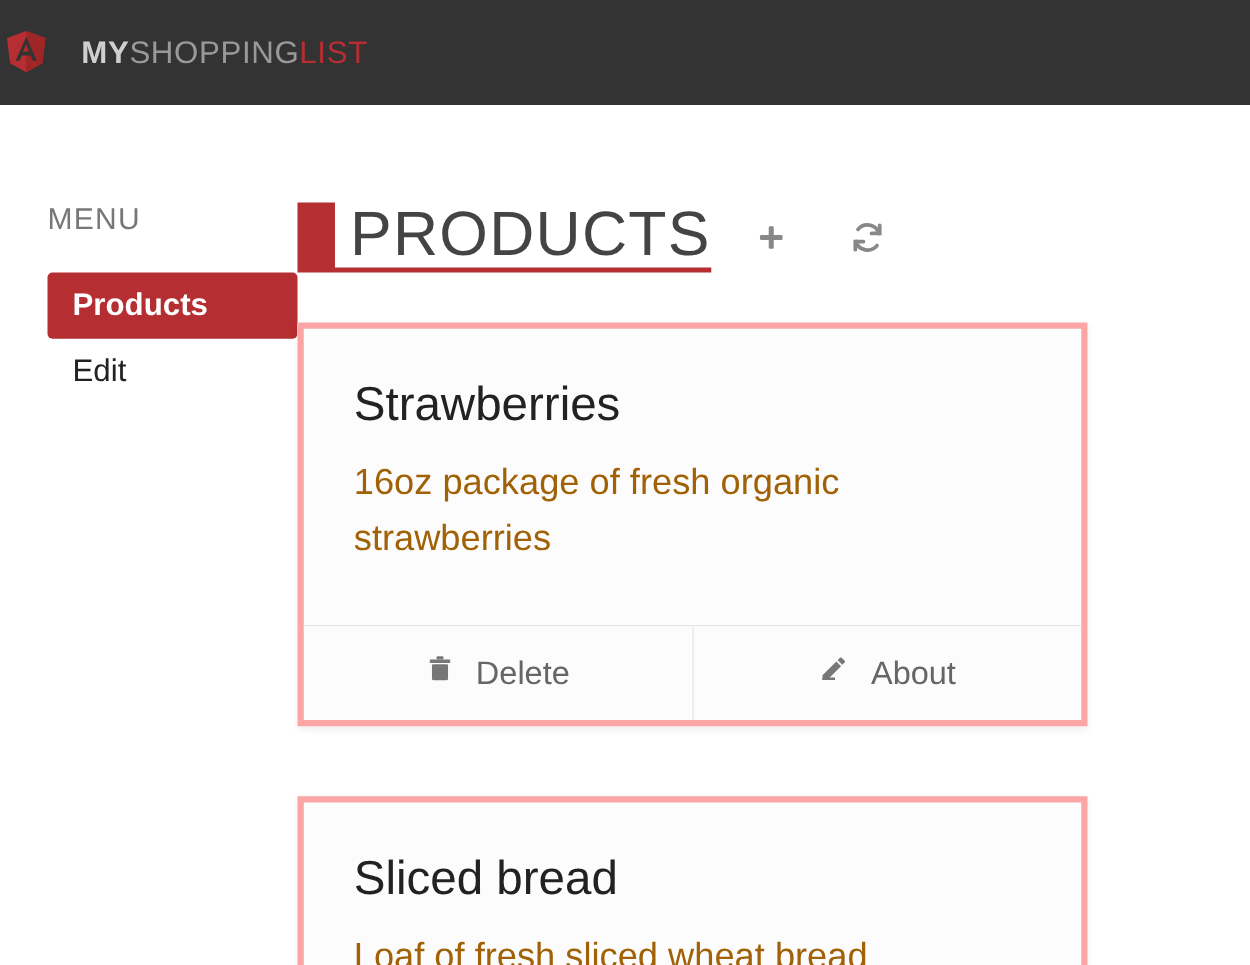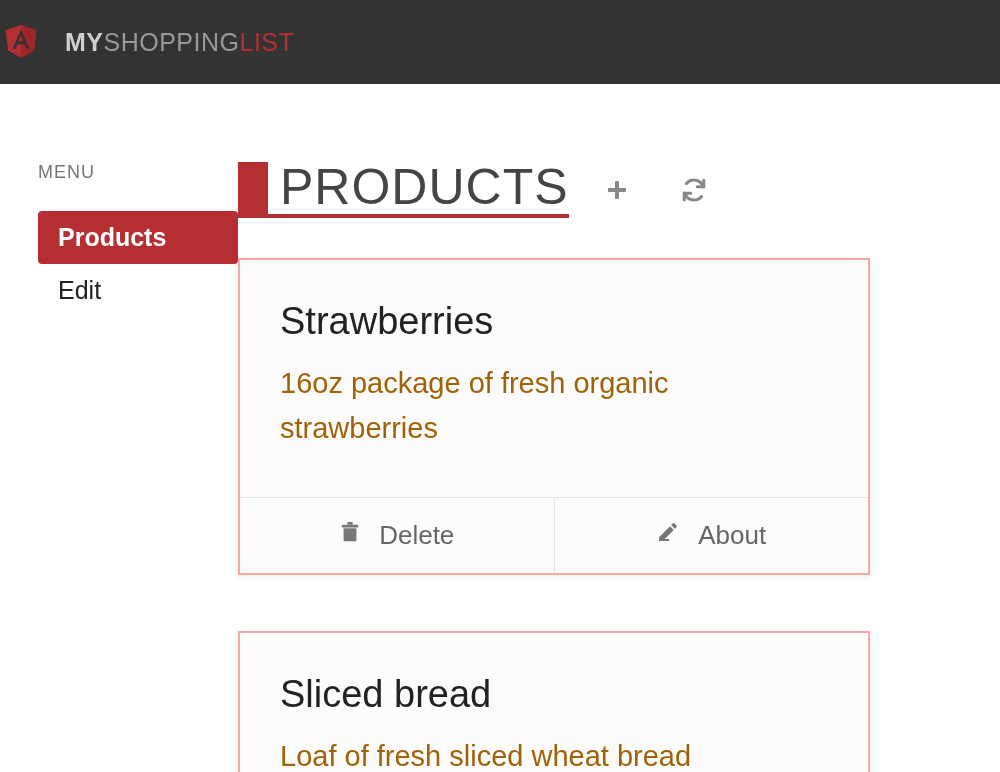--- a/index.html
+++ b/index.html
@@ -35,21 +35,21 @@
   display: flex;
   padding-top: 78px;
   padding-left: 38px;
 }
 .sidebar {
   width: 200px;
   flex-shrink: 0;
 }
 .menu-label {
   color: #777;
-  font-size: 18px;
+  font-size: 24px;
   font-weight: 400;
   margin-bottom: 28px;
   letter-spacing: 1px;
 }
 .menu-item {
   display: block;
   padding: 12px 20px;
   font-size: 25px;
   border-radius: 4px;
   cursor: pointer;
@@ -92,21 +92,21 @@
   gap: 52px;
 }
 .title-icon {
   color: #888;
   cursor: pointer;
 }
 .title-icon svg { display: block; }
 
 .card {
   background: #fcfcfc;
-  border: 2px solid #fca5a5;
+  border: 5px solid #fca5a5;
   box-shadow: 0 2px 6px rgba(0,0,0,0.08);
   width: 632px;
   margin-bottom: 56px;
 }
 .card-body {
   padding: 40px 40px 46px 40px;
 }
 .card-title {
   font-size: 38px;
   font-weight: 400;

